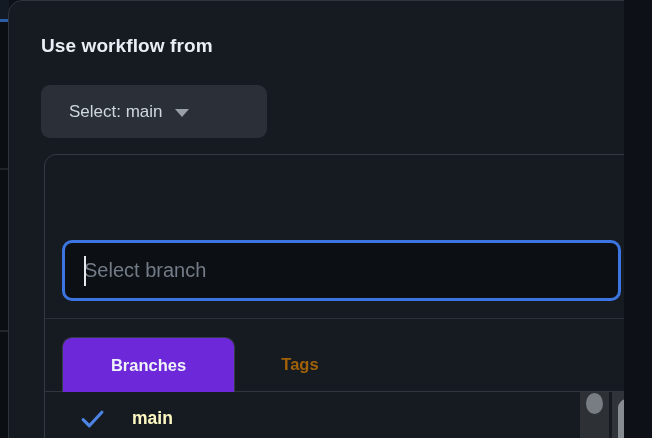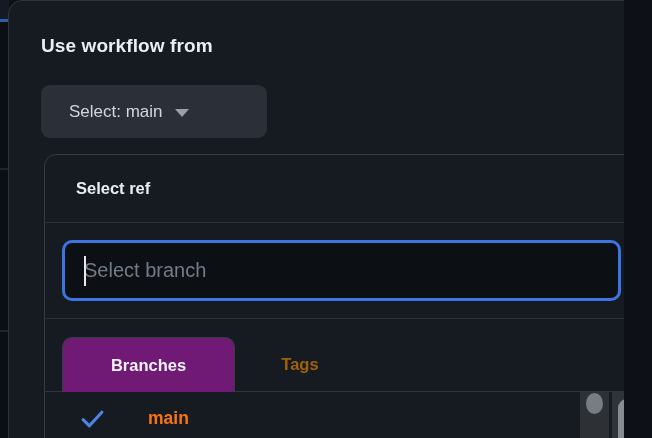--- a/index.html
+++ b/index.html
@@ -137,21 +137,21 @@
     bottom: 0;
     height: 55px;
     display: flex;
     align-items: center;
     justify-content: center;
     cursor: pointer;
   }
   .tab-branches {
     left: 17px;
     width: 173px;
-    background: #701a75;
+    background: #6d28d9;
     border: 1px solid #363c45;
     border-bottom: none;
     border-radius: 10px 10px 0 0;
     z-index: 2;
     font-size: 16.5px;
     font-weight: bold;
     color: #f0f4f9;
   }
   .tab-tags {
     left: 190px;
@@ -169,24 +169,24 @@
   .ref-item {
     position: absolute;
     left: 0; top: 0; width: 100%; height: 52px;
     display: flex;
     align-items: center;
     padding-left: 35px;
     cursor: pointer;
   }
   .check-icon { width: 25px; height: 25px; flex: 0 0 auto; }
   .ref-item-label {
-    margin-left: 43px;
+    margin-left: 27px;
     font-size: 17.5px;
     font-weight: bold;
-    color: #f97316;
+    color: #fef9c3;
   }
 
   
   .scroll-track-1 {
     position: absolute;
     left: 535px; top: 237px;
     width: 29px; height: 84px;
     background: #2d3136;
   }
   .scroll-thumb-1 {
@@ -230,23 +230,20 @@
 
     <div class="dialog-title">Use workflow from</div>
 
     <button class="branch-button">
       <span class="branch-button-label">Select: main</span>
       <span class="caret-down"></span>
     </button>
 
     <div class="ref-panel">
 
-      <div class="ref-header">
-        <span class="ref-header-title">Select ref</span>
-      </div>
 
       <div class="search-section">
         <input class="ref-search-input" type="text" placeholder="Select branch" style="">
         <div class="text-caret"></div>
       </div>
 
       <div class="tabs-row">
         <div class="tabs-underline"></div>
         <div class="tab tab-branches">Branches</div>
         <div class="tab tab-tags">Tags</div>

